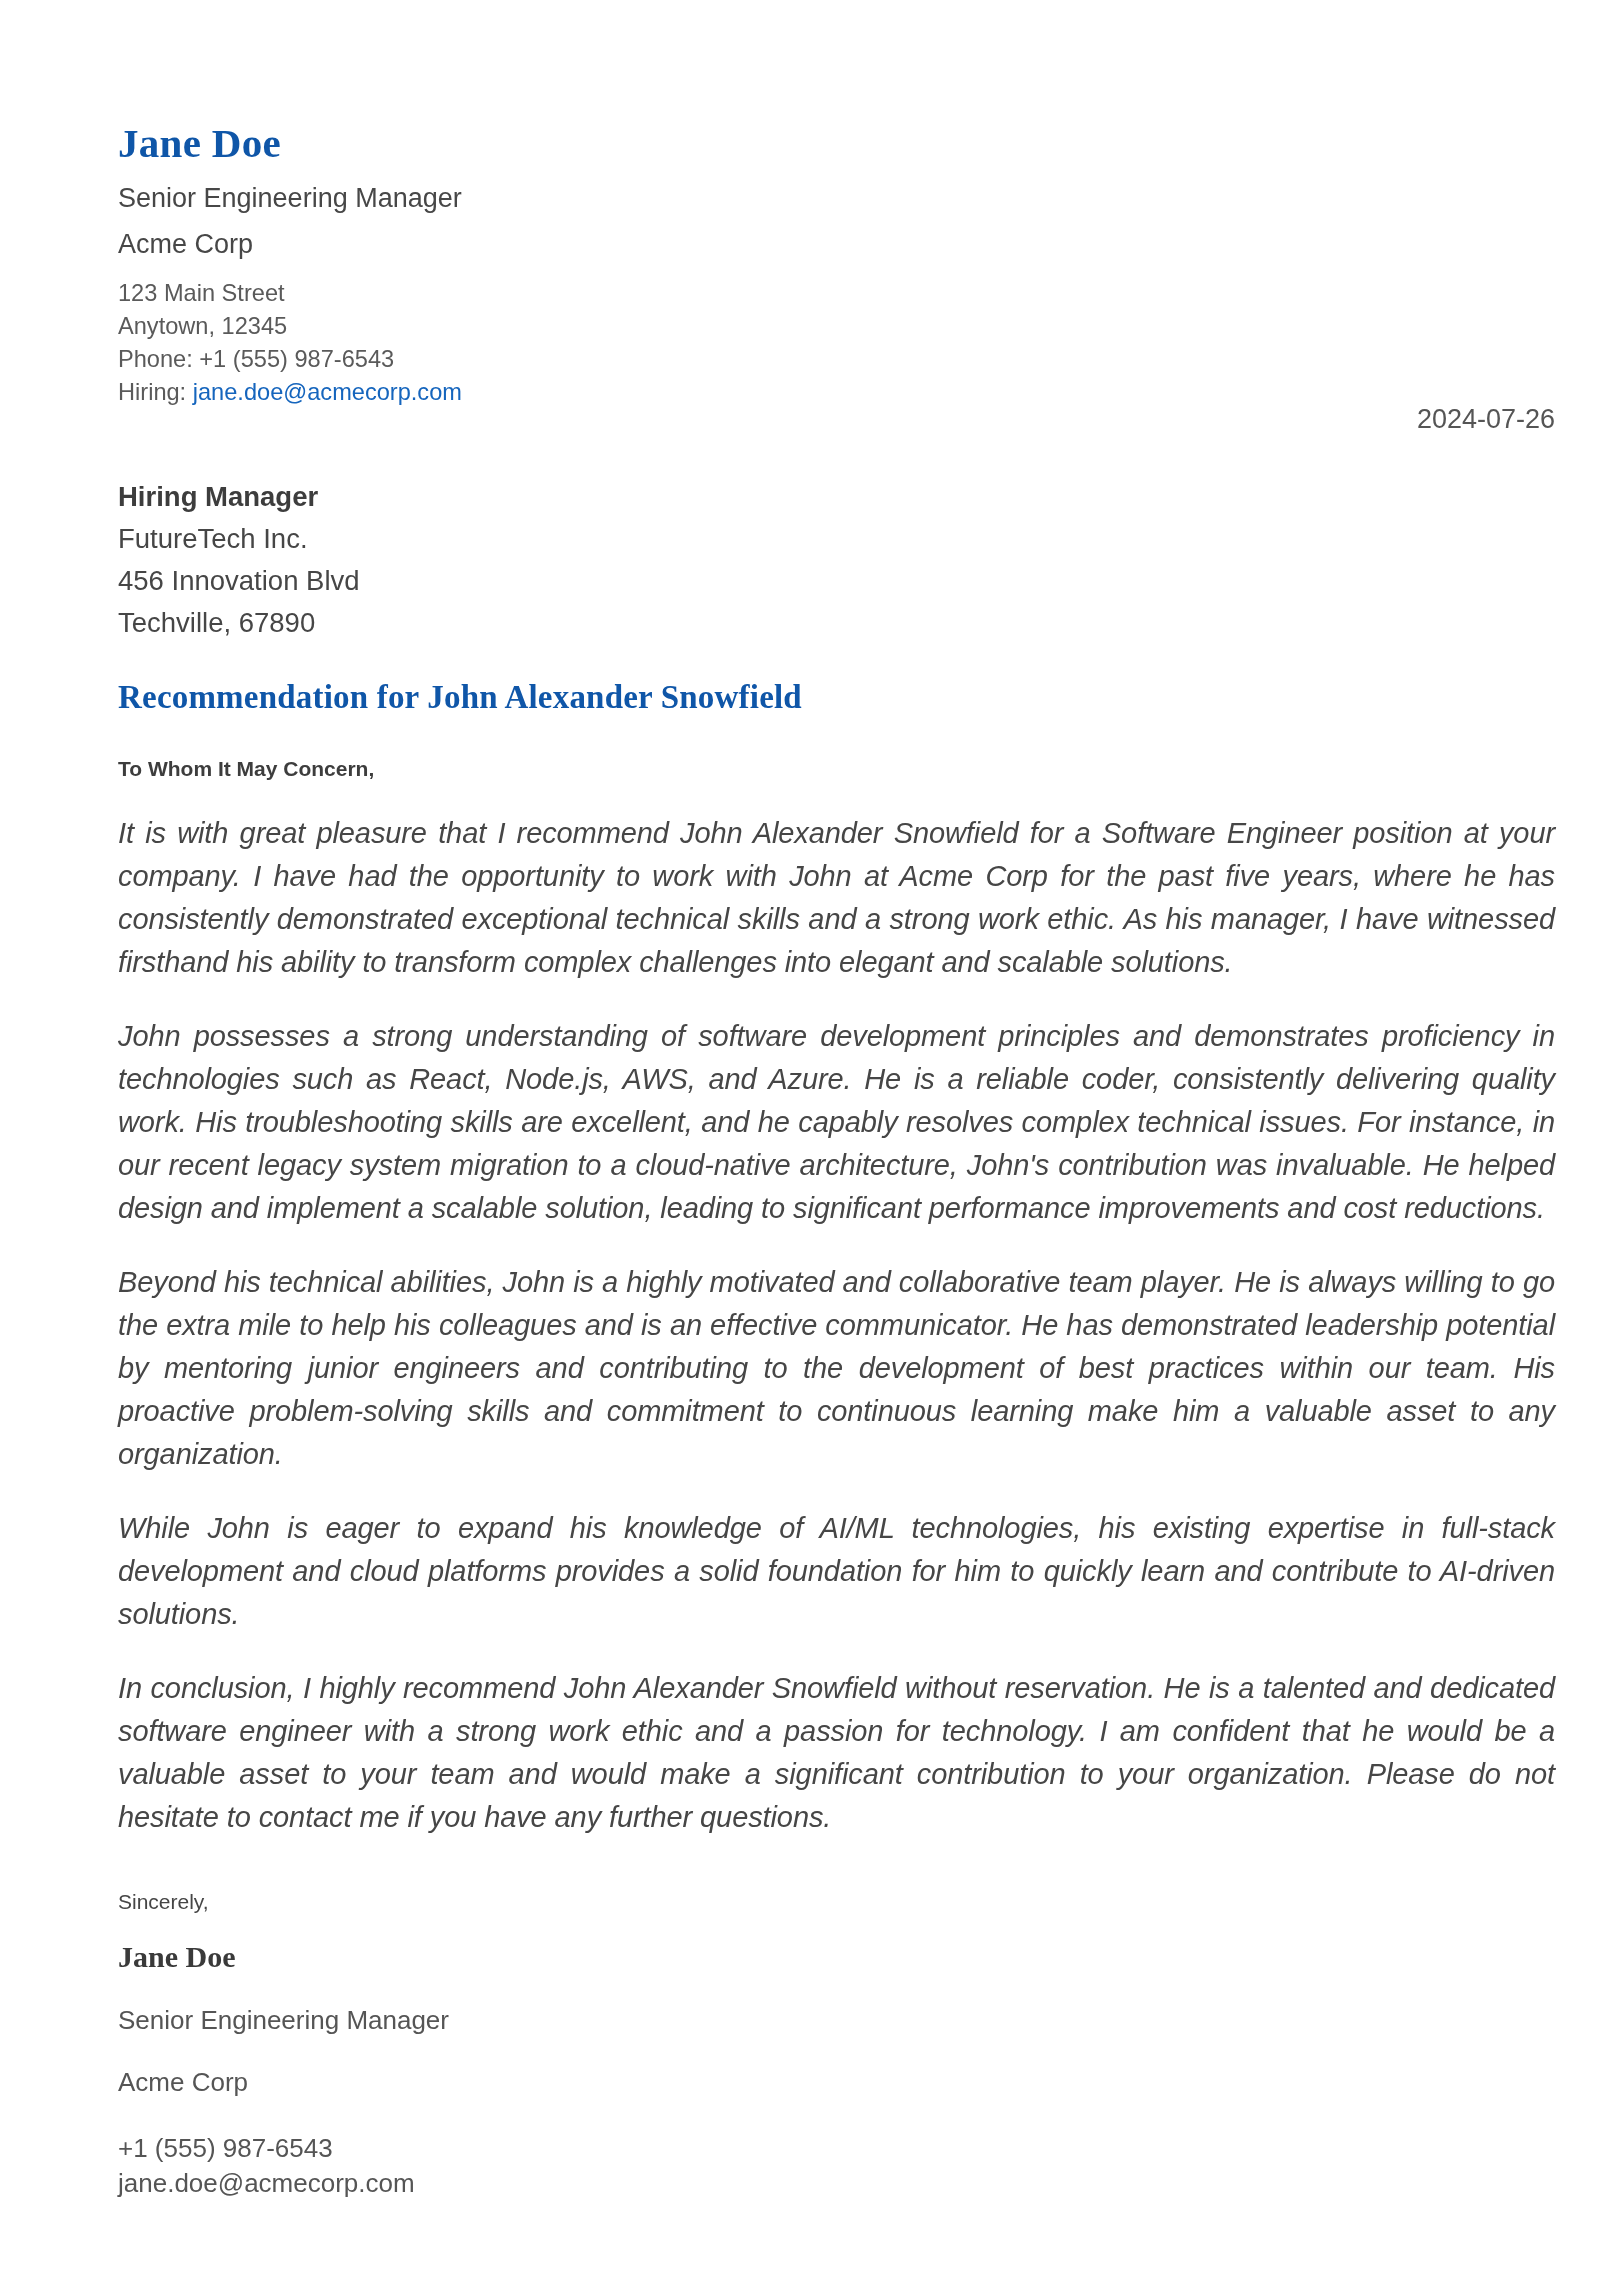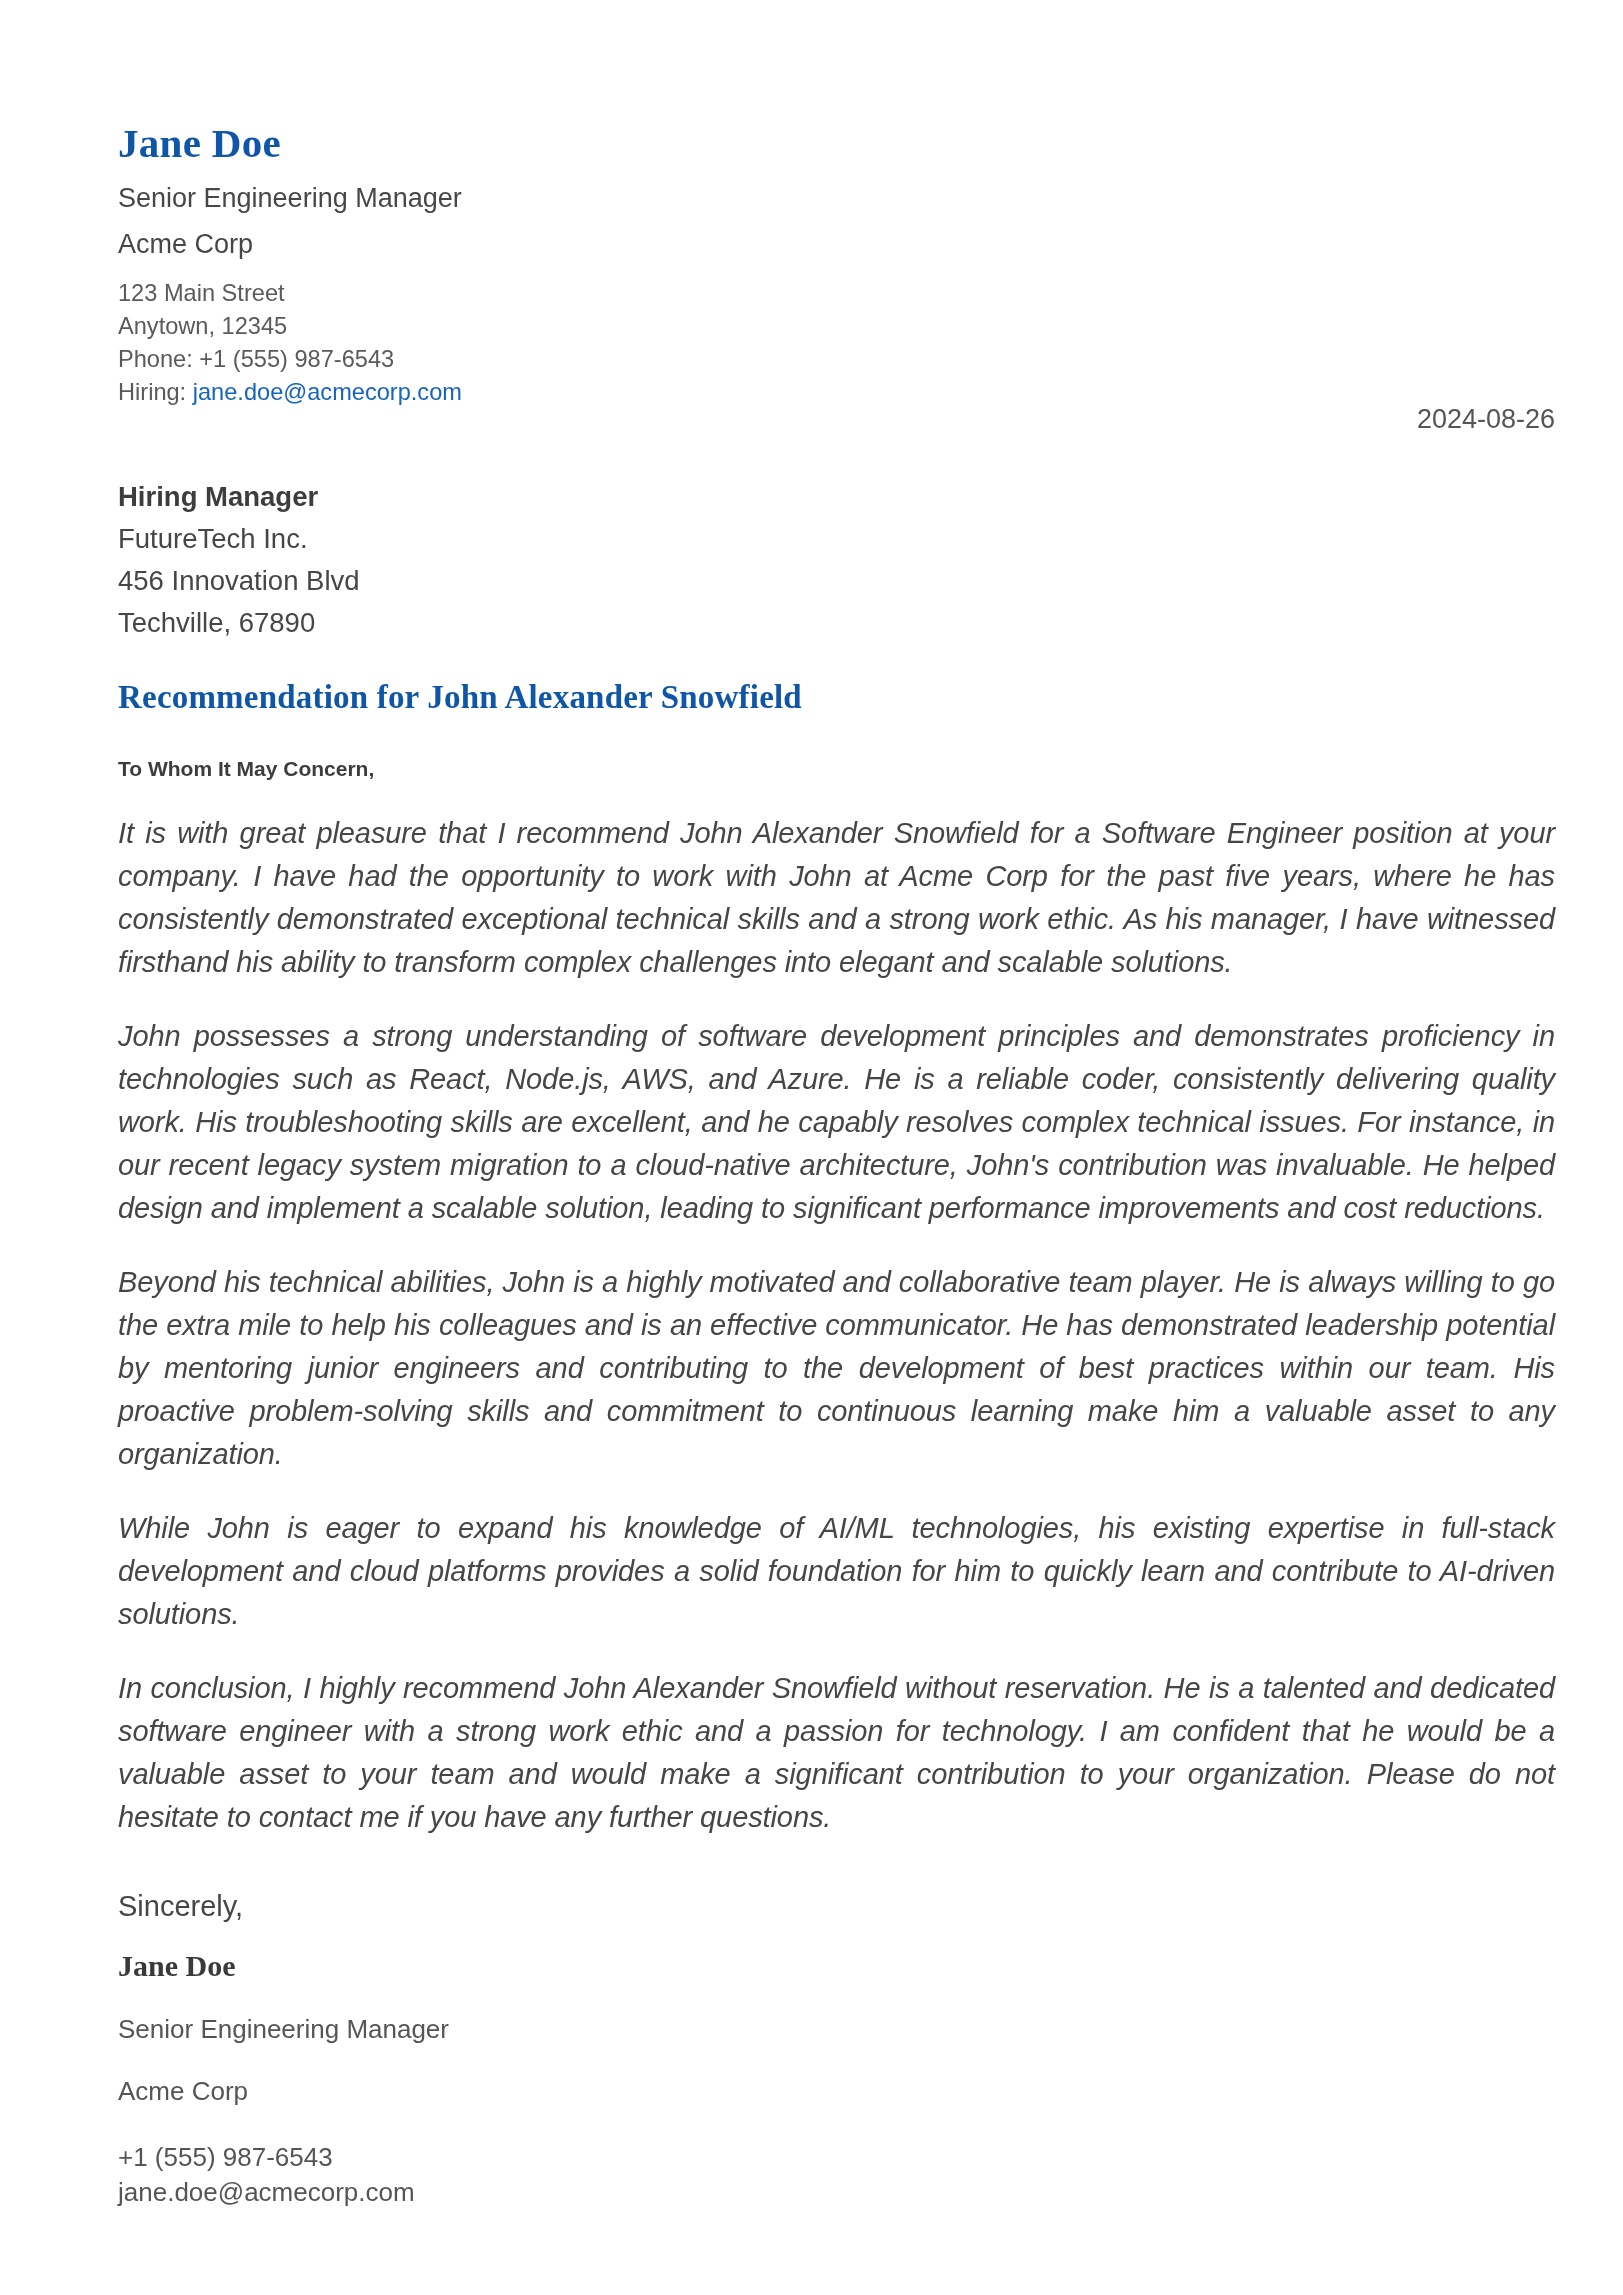--- a/index.html
+++ b/index.html
@@ -98,21 +98,21 @@
     line-height: 43px;
     text-align: justify;
     color: var(--text-body, #464646);
     margin: 31px 0 0 0;
     letter-spacing: -0.1px;
     font-style: italic;
   }
 
   
   .valediction {
-    font-size: 29px;
+    font-size: 21px;
     color: var(--text-body, #464646);
     margin: 51px 0 12px 0;
   }
   .sig-name {
     font-family: "Liberation Serif", serif;
     font-weight: 700;
     font-size: 30px;
     color: #3a3a3a;
     margin: 26px 0 0 0;
   }
@@ -141,21 +141,21 @@
     <p class="sender-role">Senior Engineering Manager</p>
     <p class="sender-company">Acme Corp</p>
     <div class="contact">
       <p>123 Main Street</p>
       <p>Anytown, 12345</p>
       <p><span>Phone: </span><span>+1 (555) 987-6543</span></p>
       <p><span>Hiring: </span><a class="email-link">jane.doe@acmecorp.com</a></p>
     </div>
   </header>
 
-  <div class="letter-date">2024-08-26</div>
+  <div class="letter-date">2024-07-26</div>
 
   <section class="recipient">
     <p class="recipient-name">Hiring Manager</p>
     <p>FutureTech Inc.</p>
     <p>456 Innovation Blvd</p>
     <p>Techville, 67890</p>
   </section>
 
   <h2 class="subject">Recommendation for John Alexander Snowfield</h2>
 

